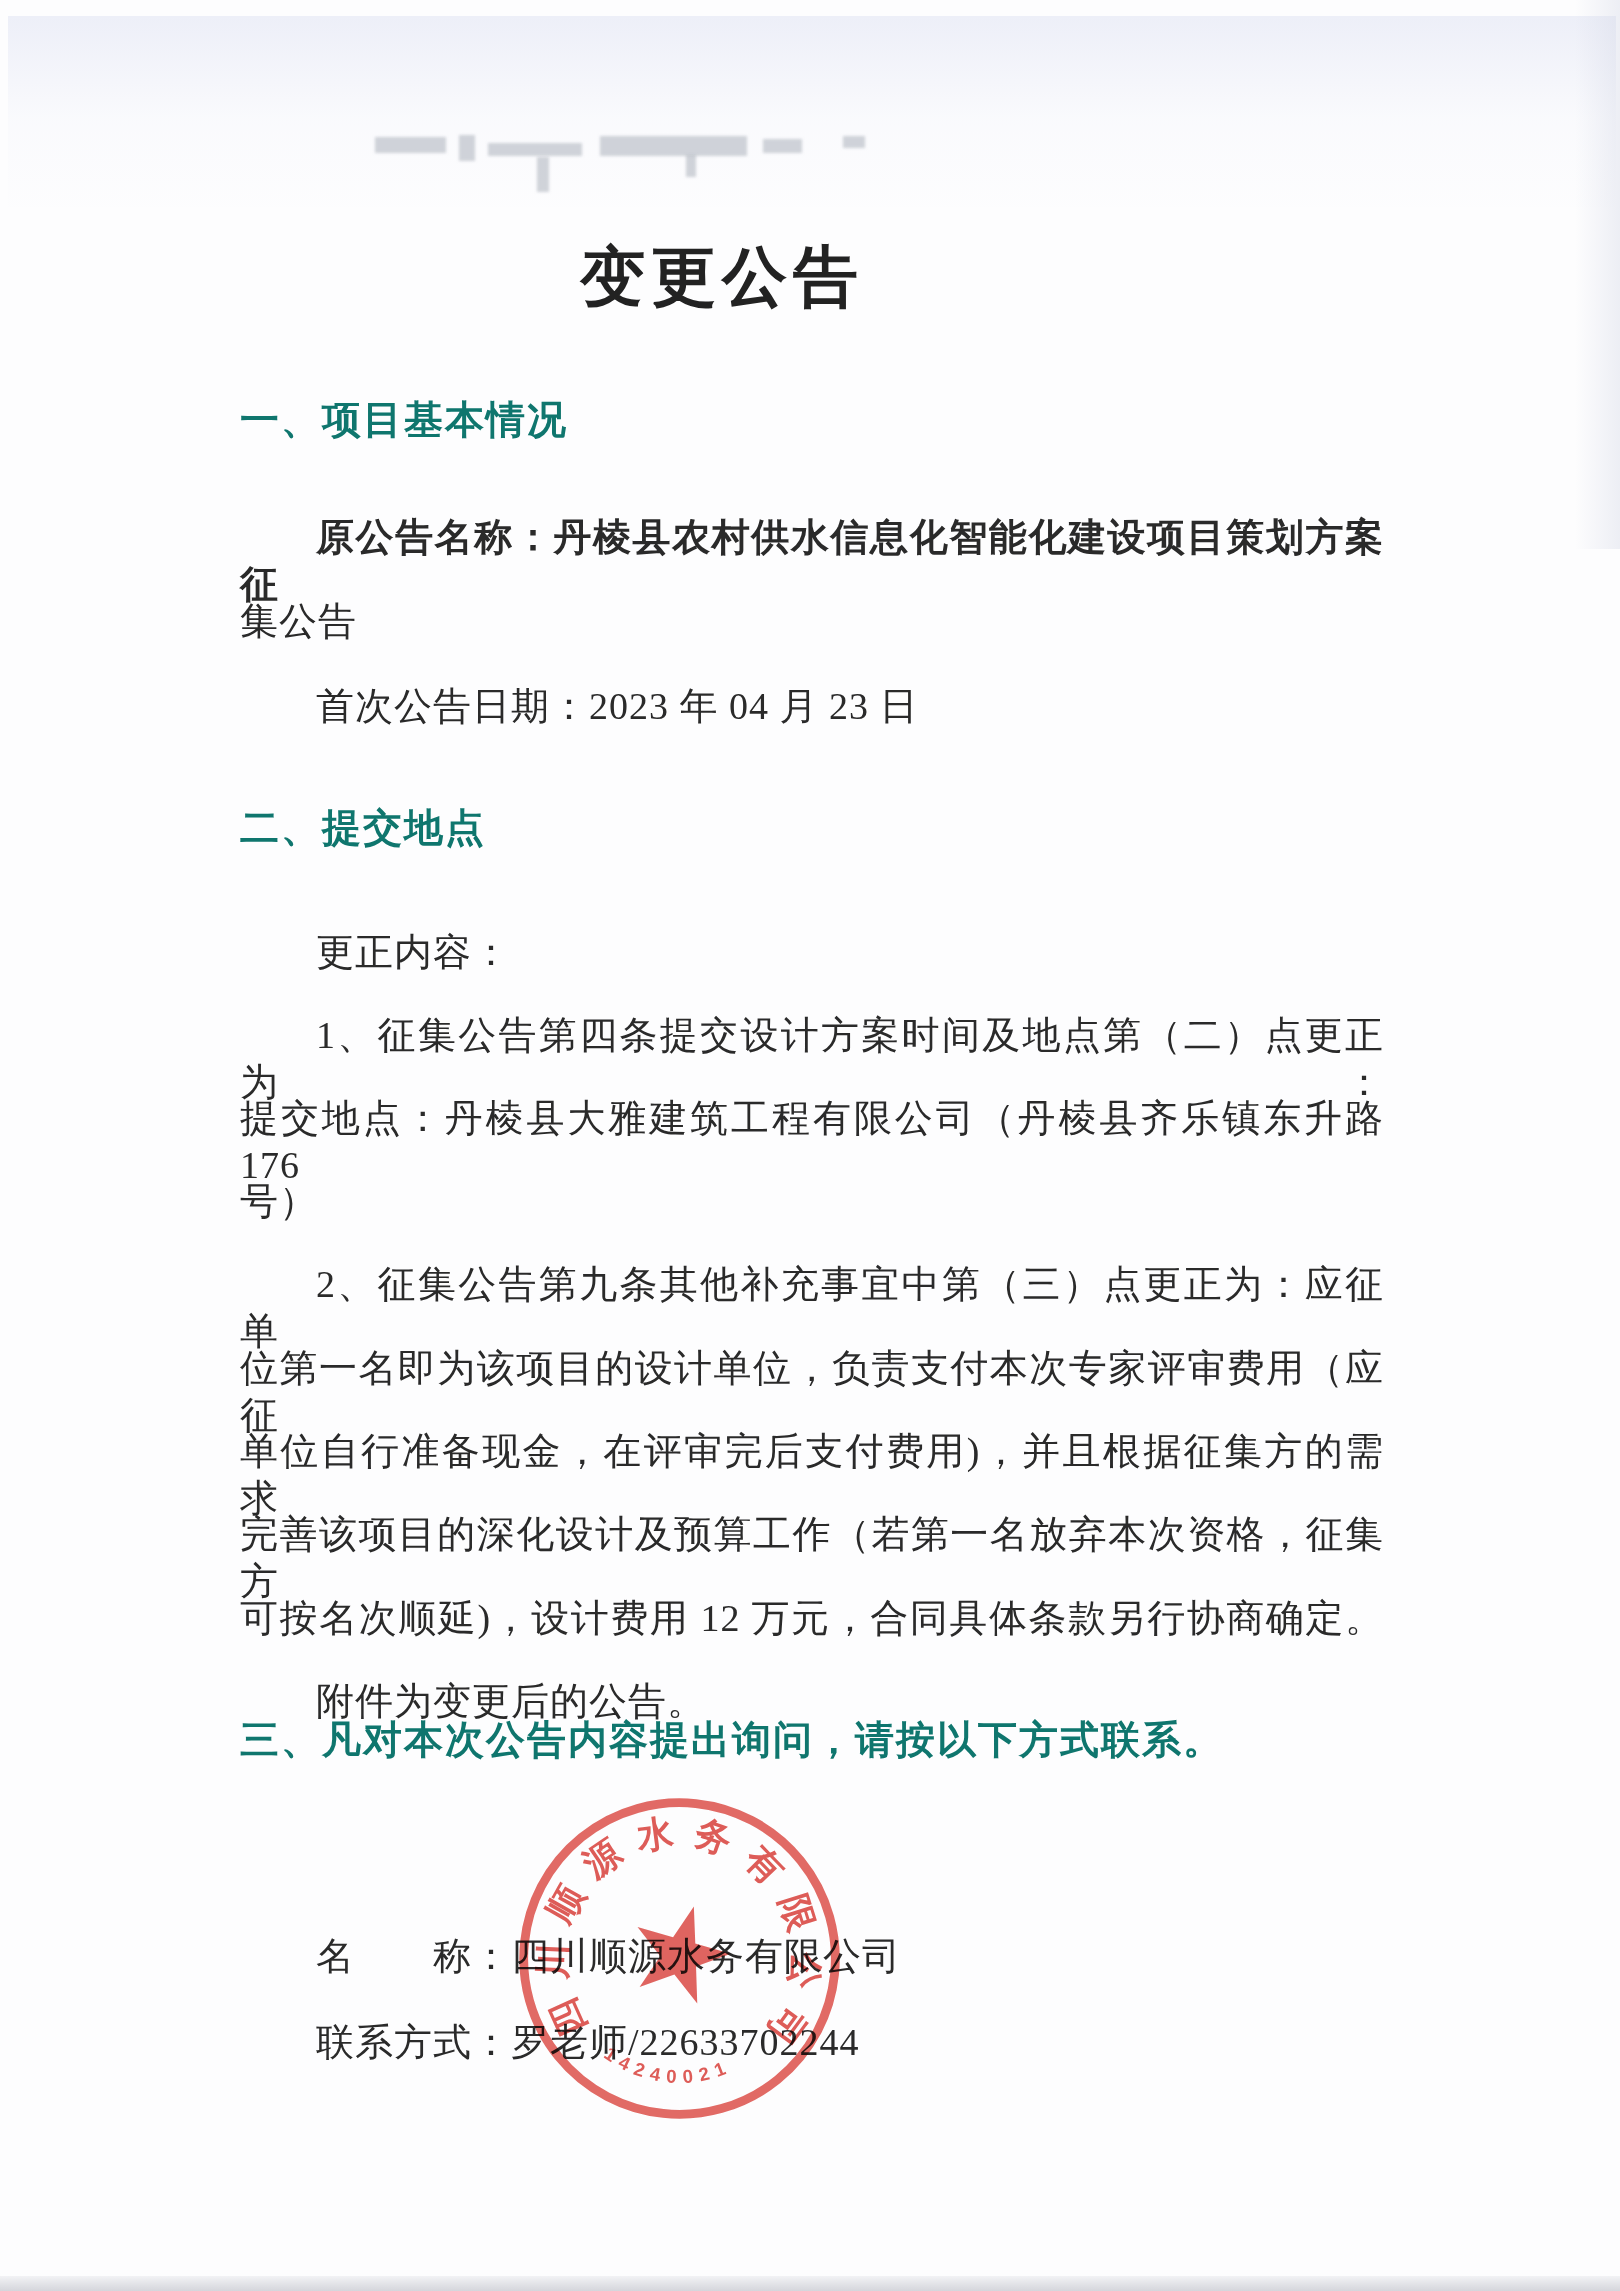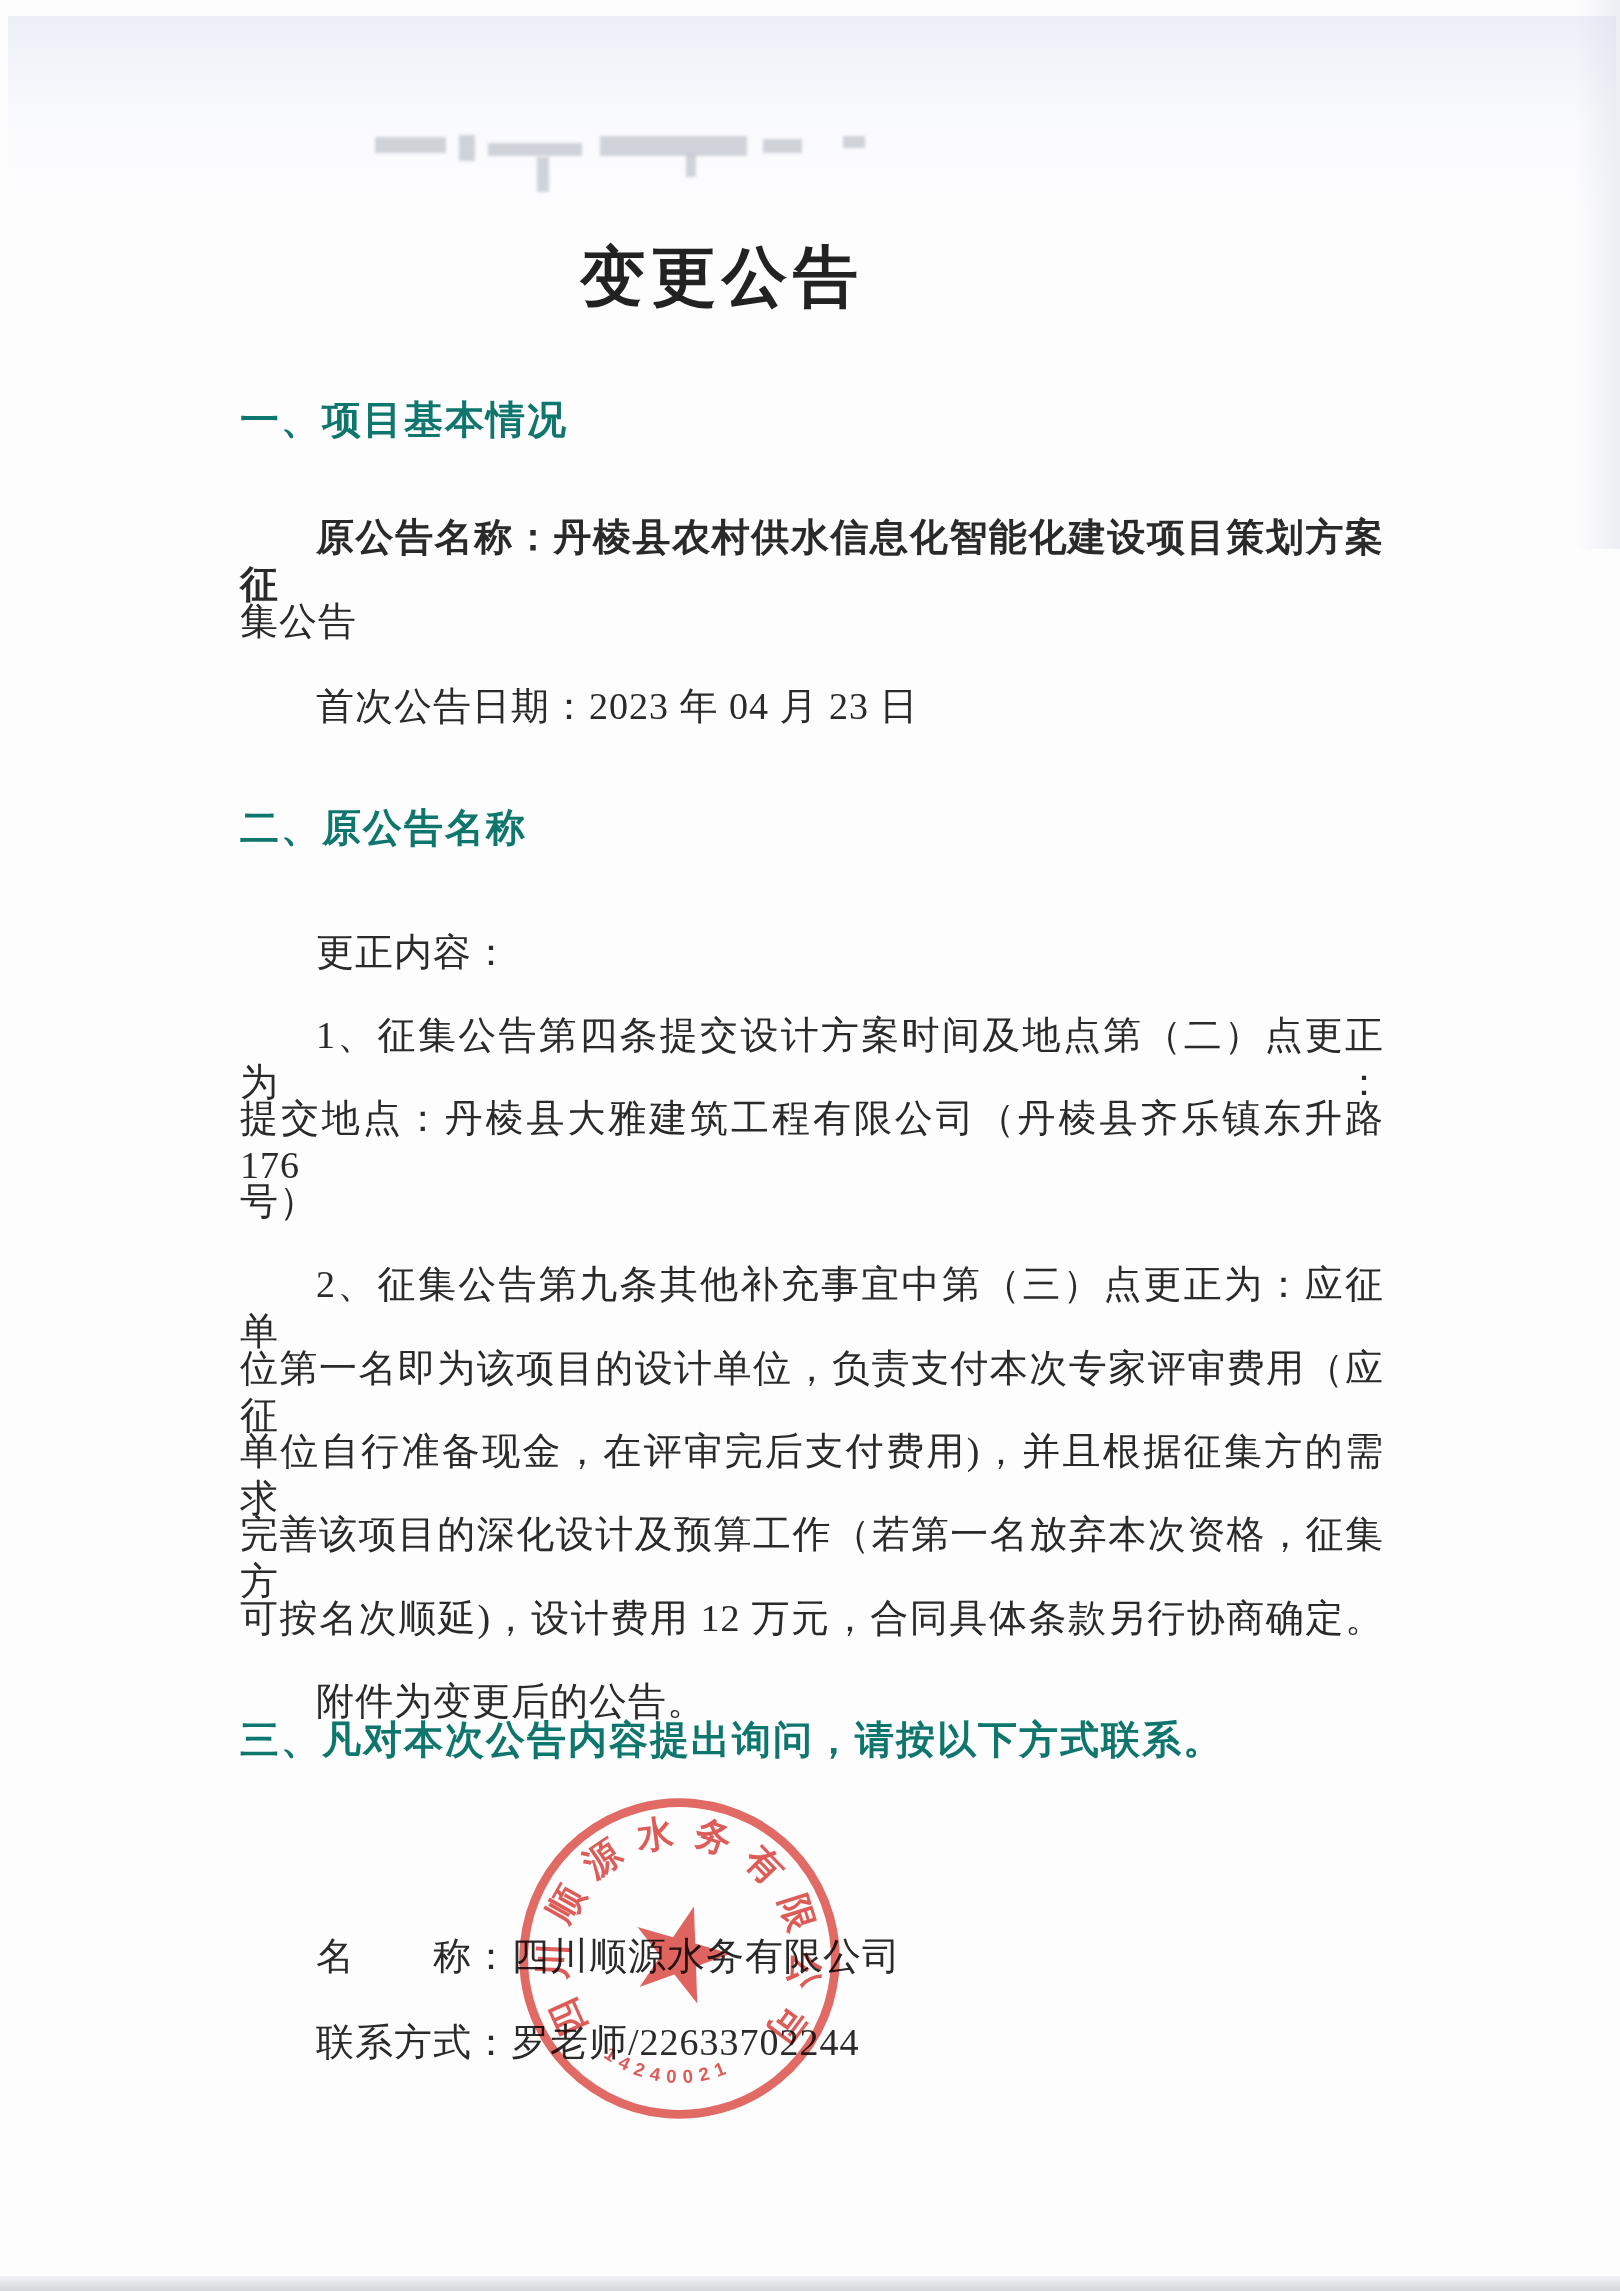--- a/index.html
+++ b/index.html
@@ -70,21 +70,21 @@
   <div class="edge-right"></div>
   <div class="bottom-edge"></div>
 
   <div class="doc-title">变更公告</div>
 
   <div class="heading h1">一、项目基本情况</div>
   <div class="bline l0 indent fill">原公告名称：丹棱县农村供水信息化智能化建设项目策划方案征</div>
   <div class="bline l1">集公告</div>
   <div class="bline l2 indent">首次公告日期：2023 年 04 月 23 日</div>
 
-  <div class="heading h2">二、原公告名称</div>
+  <div class="heading h2">二、提交地点</div>
   <div class="bline l3 indent">更正内容：</div>
   <div class="bline l4 indent fill">1、征集公告第四条提交设计方案时间及地点第（二）点更正为：</div>
   <div class="bline l5 fill">提交地点：丹棱县大雅建筑工程有限公司（丹棱县齐乐镇东升路 176</div>
   <div class="bline l6">号）</div>
   <div class="bline l7 indent fill">2、征集公告第九条其他补充事宜中第（三）点更正为：应征单</div>
   <div class="bline l8 fill">位第一名即为该项目的设计单位，负责支付本次专家评审费用（应征</div>
   <div class="bline l9 fill">单位自行准备现金，在评审完后支付费用)，并且根据征集方的需求</div>
   <div class="bline l10 fill">完善该项目的深化设计及预算工作（若第一名放弃本次资格，征集方</div>
   <div class="bline l11 fill">可按名次顺延)，设计费用 12 万元，合同具体条款另行协商确定。</div>
   <div class="bline l12 indent">附件为变更后的公告。</div>

